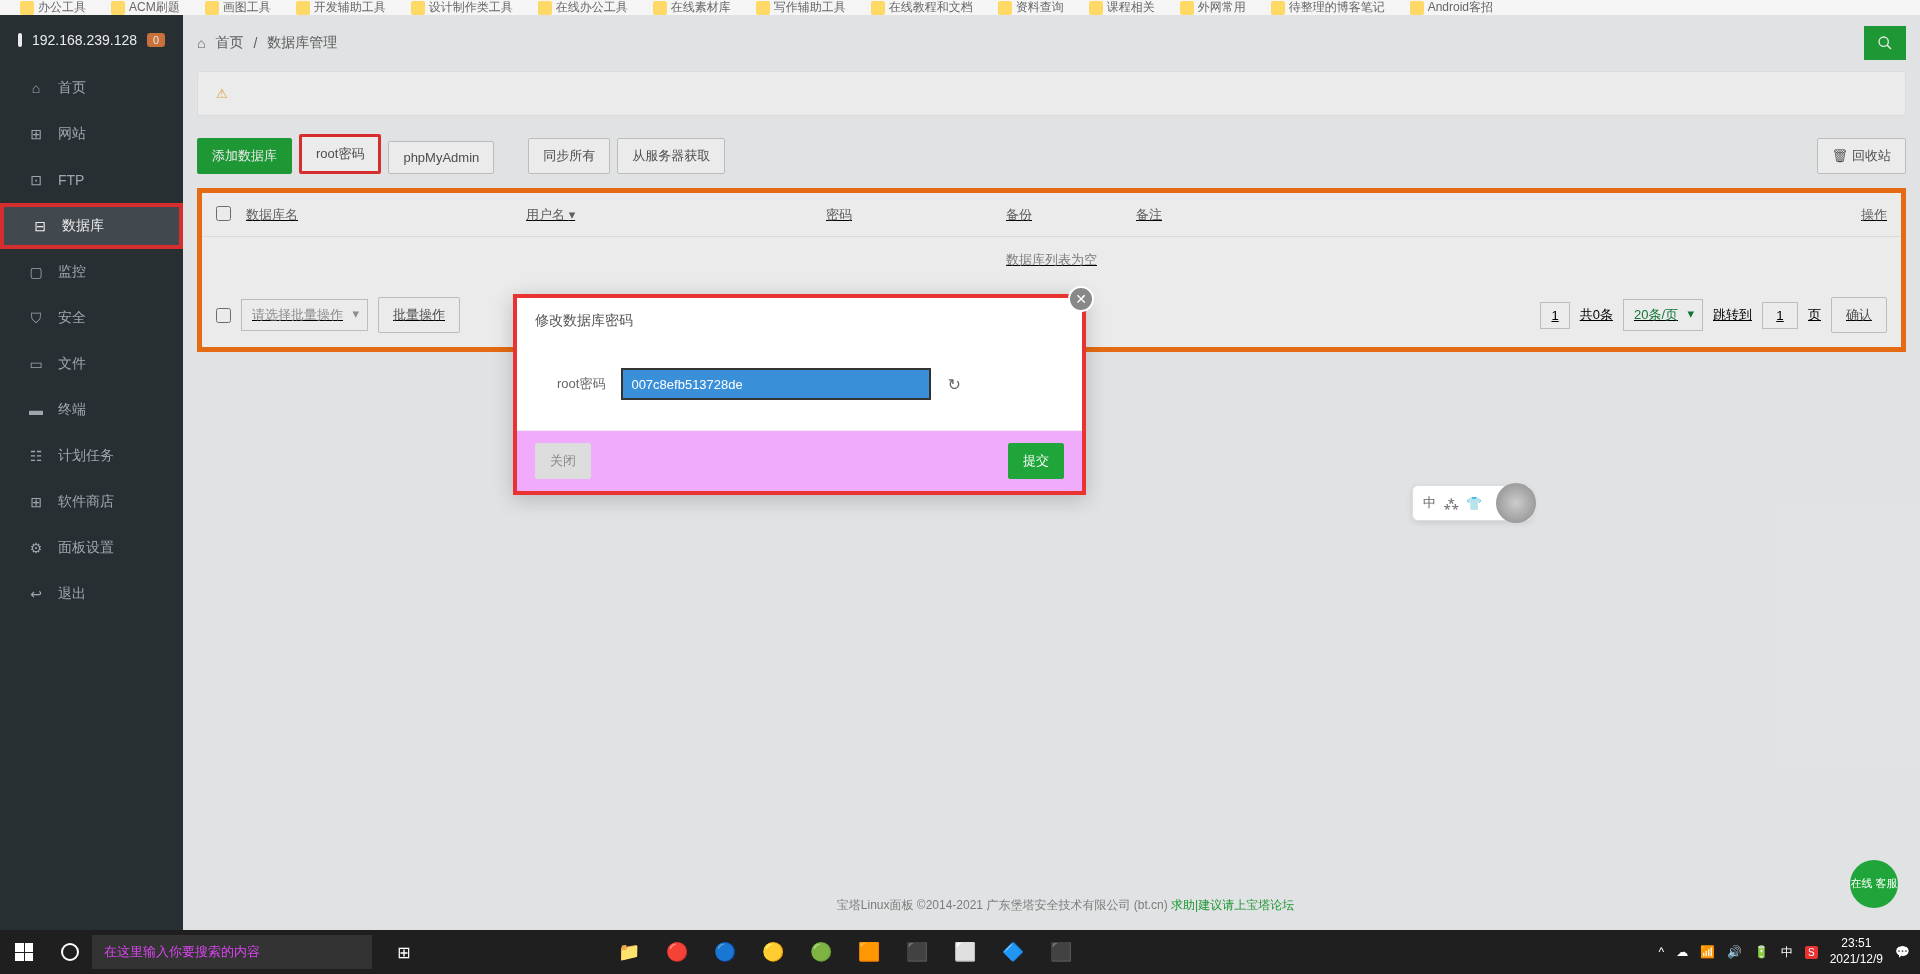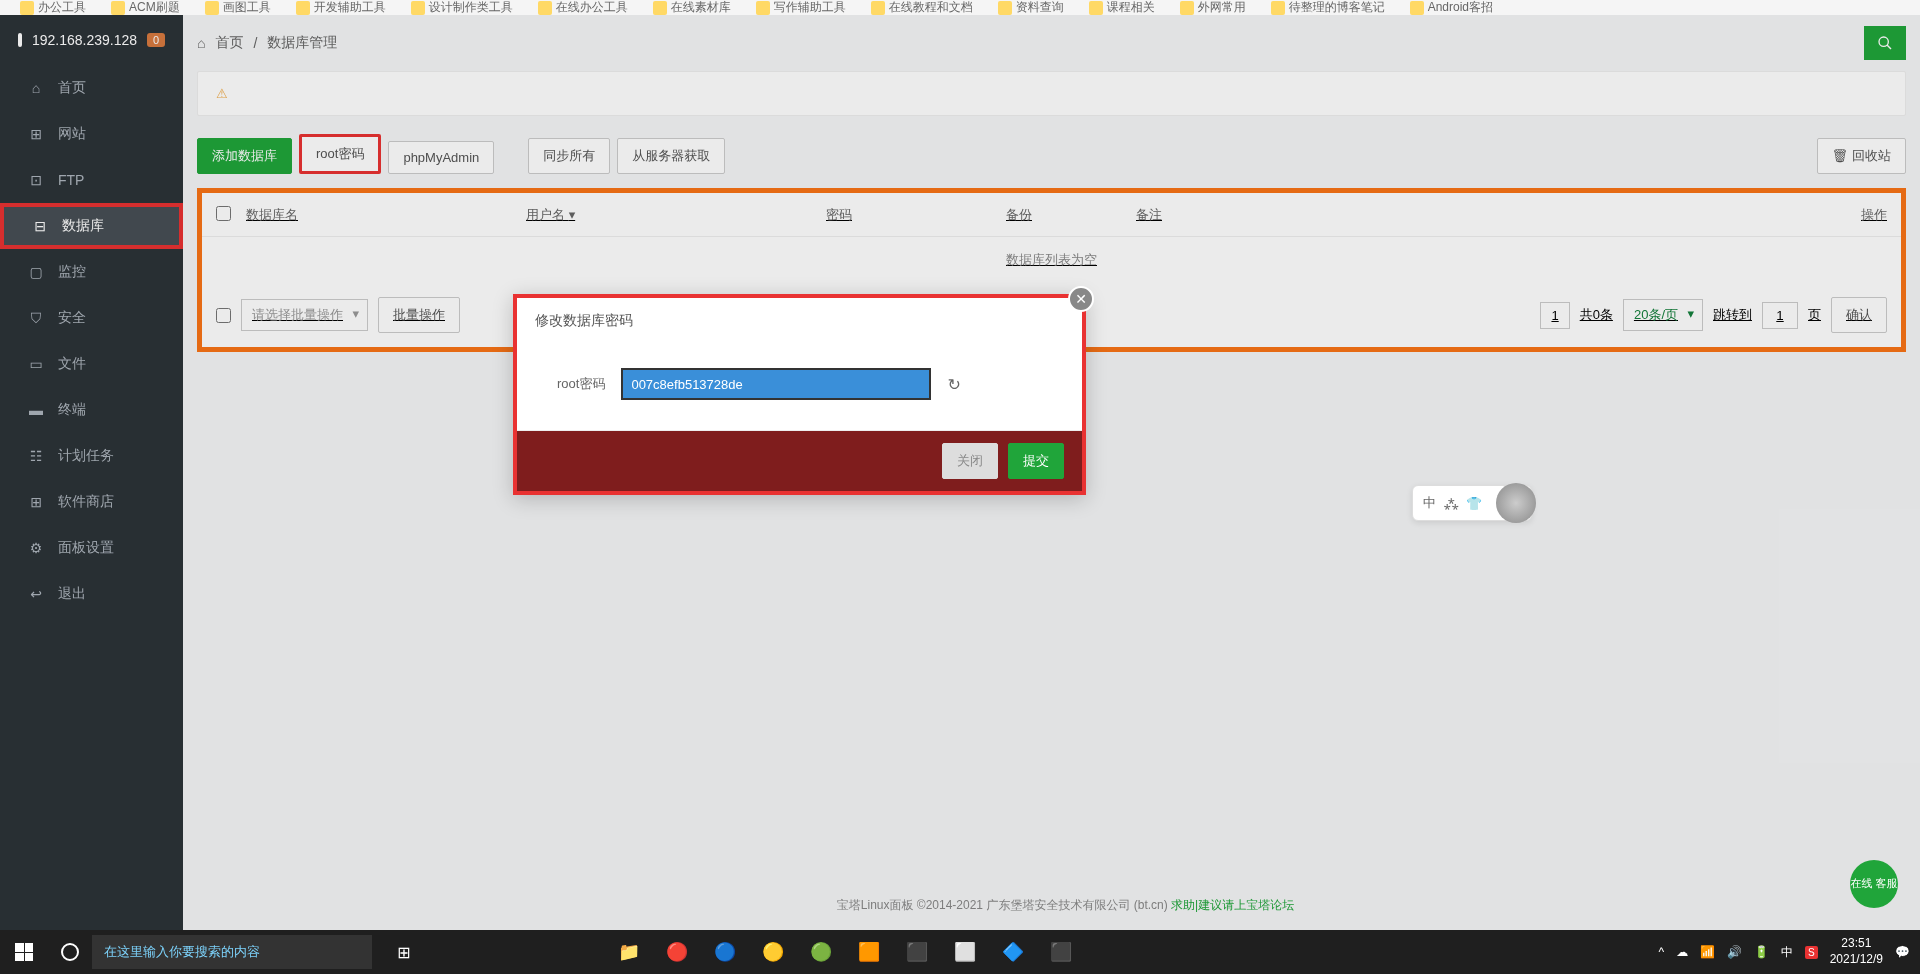--- a/index.html
+++ b/index.html
@@ -68,39 +68,39 @@
     
     .overlay { position: absolute; top: 15px; left: 0; right: 0; bottom: 44px; background: rgba(0,0,0,0.08); }
     .modal { position: absolute; left: 513px; top: 294px; width: 573px; background: #fff; border: 4px solid #e93232; z-index: 100; box-shadow: 0 4px 20px rgba(0,0,0,0.2); }
     .modal-header { padding: 14px 18px; font-size: 14px; color: #555; }
     .modal-close { position: absolute; top: -12px; right: -12px; width: 26px; height: 26px; background: #888; border-radius: 50%; color: #fff; display: flex; align-items: center; justify-content: center; cursor: pointer; font-size: 14px; border: 2px solid #fff; }
     .modal-body { padding: 24px 40px 30px; display: flex; align-items: center; gap: 16px; }
     .modal-label { color: #666; font-size: 13px; }
     .modal-input { width: 310px; height: 32px; border: 2px solid #333; padding: 0 8px; font-size: 13px; background: #3a8fd9; color: #fff; }
     .modal-input::selection { background: #1e5a8e; }
     .refresh-icon { cursor: pointer; color: #666; font-size: 16px; }
-    .modal-footer { padding: 12px 18px; display: flex; justify-content: flex-end; gap: 10px; background: #7f1d1d; border-top: 1px solid #eee; }
+    .modal-footer { padding: 12px 18px; display: flex; justify-content: space-between; gap: 10px; background: #f0abfc; border-top: 1px solid #eee; }
     
     
     .page-footer { position: absolute; bottom: 44px; left: 183px; right: 0; text-align: center; padding: 16px; font-size: 12px; color: #888; margin-left: 28px; }
     .page-footer a { color: #20a53a; text-decoration: none; }
     
     
     .ime-bar { position: absolute; right: 388px; top: 485px; width: 120px; height: 36px; background: #fff; border: 1px solid #ddd; border-radius: 6px; display: flex; align-items: center; padding: 0 10px; gap: 8px; font-size: 13px; color: #666; box-shadow: 0 2px 6px rgba(0,0,0,0.1); }
     .ime-avatar { position: absolute; right: 384px; top: 483px; width: 40px; height: 40px; border-radius: 50%; background: radial-gradient(#ccc,#888); }
     .support-btn { position: absolute; right: 22px; bottom: 66px; width: 48px; height: 48px; background: #20a53a; border-radius: 50%; color: #fff; display: flex; align-items: center; justify-content: center; font-size: 11px; text-align: center; line-height: 1.2; cursor: pointer; }
     
     
     .taskbar { position: absolute; bottom: 0; left: 0; right: 0; height: 44px; background: #1f1f1f; display: flex; align-items: center; color: #fff; }
     .start-btn { width: 48px; height: 44px; display: flex; align-items: center; justify-content: center; }
     .win-logo { width: 18px; height: 18px; display: grid; grid-template: 1fr 1fr / 1fr 1fr; gap: 1px; }
     .win-logo span { background: #fff; }
     .cortana { width: 44px; height: 44px; display: flex; align-items: center; justify-content: center; }
     .cortana-circle { width: 18px; height: 18px; border: 2px solid #fff; border-radius: 50%; }
-    .search-bar { flex: 0 0 280px; height: 34px; background: #333; display: flex; align-items: center; padding: 0 12px; color: #7dd3fc; font-size: 13px; margin-right: 8px; }
+    .search-bar { flex: 0 0 280px; height: 34px; background: #333; display: flex; align-items: center; padding: 0 12px; color: #d946ef; font-size: 13px; margin-right: 8px; }
     .task-icons { display: flex; align-items: center; gap: 4px; margin-left: 180px; }
     .task-icon { width: 44px; height: 44px; display: flex; align-items: center; justify-content: center; font-size: 18px; }
     .tray { margin-left: auto; display: flex; align-items: center; padding: 0 10px; gap: 12px; font-size: 12px; }
     .tray-time { text-align: center; line-height: 1.3; }
     
     input[type="checkbox"] { width: 15px; height: 15px; }
   </style>
 </head>
 <body>
 

